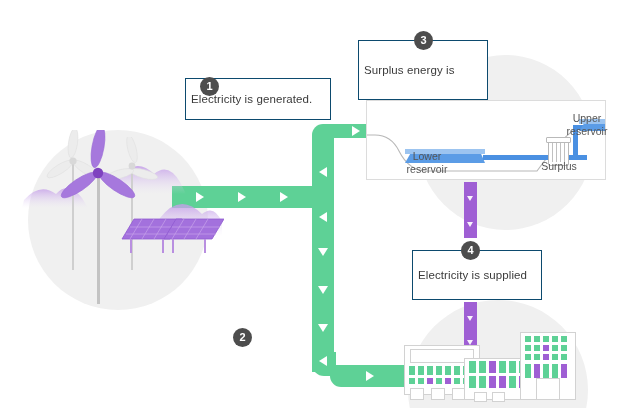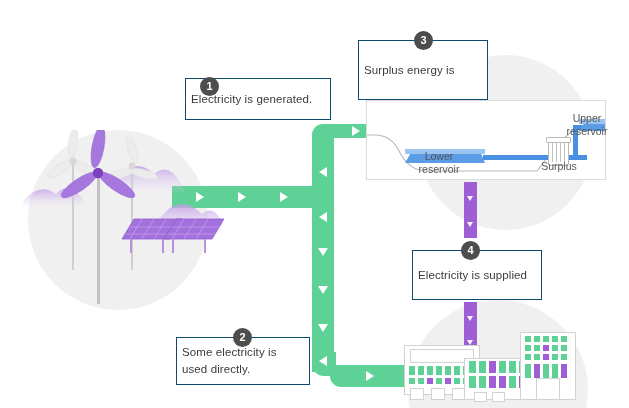--- a/index.html
+++ b/index.html
@@ -187,21 +187,21 @@
   <div class="abs" style="left:548px;top:142px;width:19px;height:20px;">
     <div class="abs turb-blade" style="left:4px;top:0;height:20px;"></div>
     <div class="abs turb-blade" style="left:8px;top:0;height:20px;"></div>
     <div class="abs turb-blade" style="left:12px;top:0;height:20px;"></div>
     <div class="abs turb-blade" style="left:16px;top:0;height:20px;"></div>
   </div>
   <div class="abs turb-body" style="left:546px;top:137px;width:23px;height:4px;border-radius:1px;"></div>
 
   <div class="abs res-label" style="left:528px;top:160px;width:62px;">Surplus</div>
 
-  <div class="abs res-label" style="left:404px;top:150px;width:70px;">
+  <div class="abs res-label" style="left:392px;top:150px;width:70px;">
     <div>Lower</div>
     <div>reservoir</div>
   </div>
 
   <div class="abs res-label" style="left:552px;top:74px;width:70px;margin-top:38px;">
     <div>Upper</div>
     <div>reservoir</div>
   </div>
 
   <div class="abs bld" style="left:404px;top:345px;width:76px;height:50px;"></div>
@@ -279,26 +279,20 @@
         <rect x="38" y="28" width="6" height="14"></rect>
     </g>
   </svg>
   <div class="abs door" style="left:536px;top:378px;width:24px;height:22px;"></div>
 
   <div class="abs box" style="left:137px;top:78px;width:146px;height:42px;margin-left:48px;">
     <div class="box-text">Electricity is generated.</div>
   </div>
   <div class="abs badge" style="left:200px;top:77px;">1</div>
 
-  <div class="abs box" style="left:176px;top:337px;width:134px;height:48px;">
-    <div class="box-text">
-      <div>Some electricity is</div>
-      <div>used directly.</div>
-    </div>
-  </div>
   <div class="abs badge" style="left:233px;top:328px;">2</div>
 
   <div class="abs box" style="left:358px;top:40px;width:130px;height:60px;">
     <div class="box-text">
       <div>Surplus energy is</div>
     </div>
   </div>
   <div class="abs badge" style="left:414px;top:31px;">3</div>
 
   <div class="abs box" style="left:412px;top:250px;width:130px;height:50px;">

